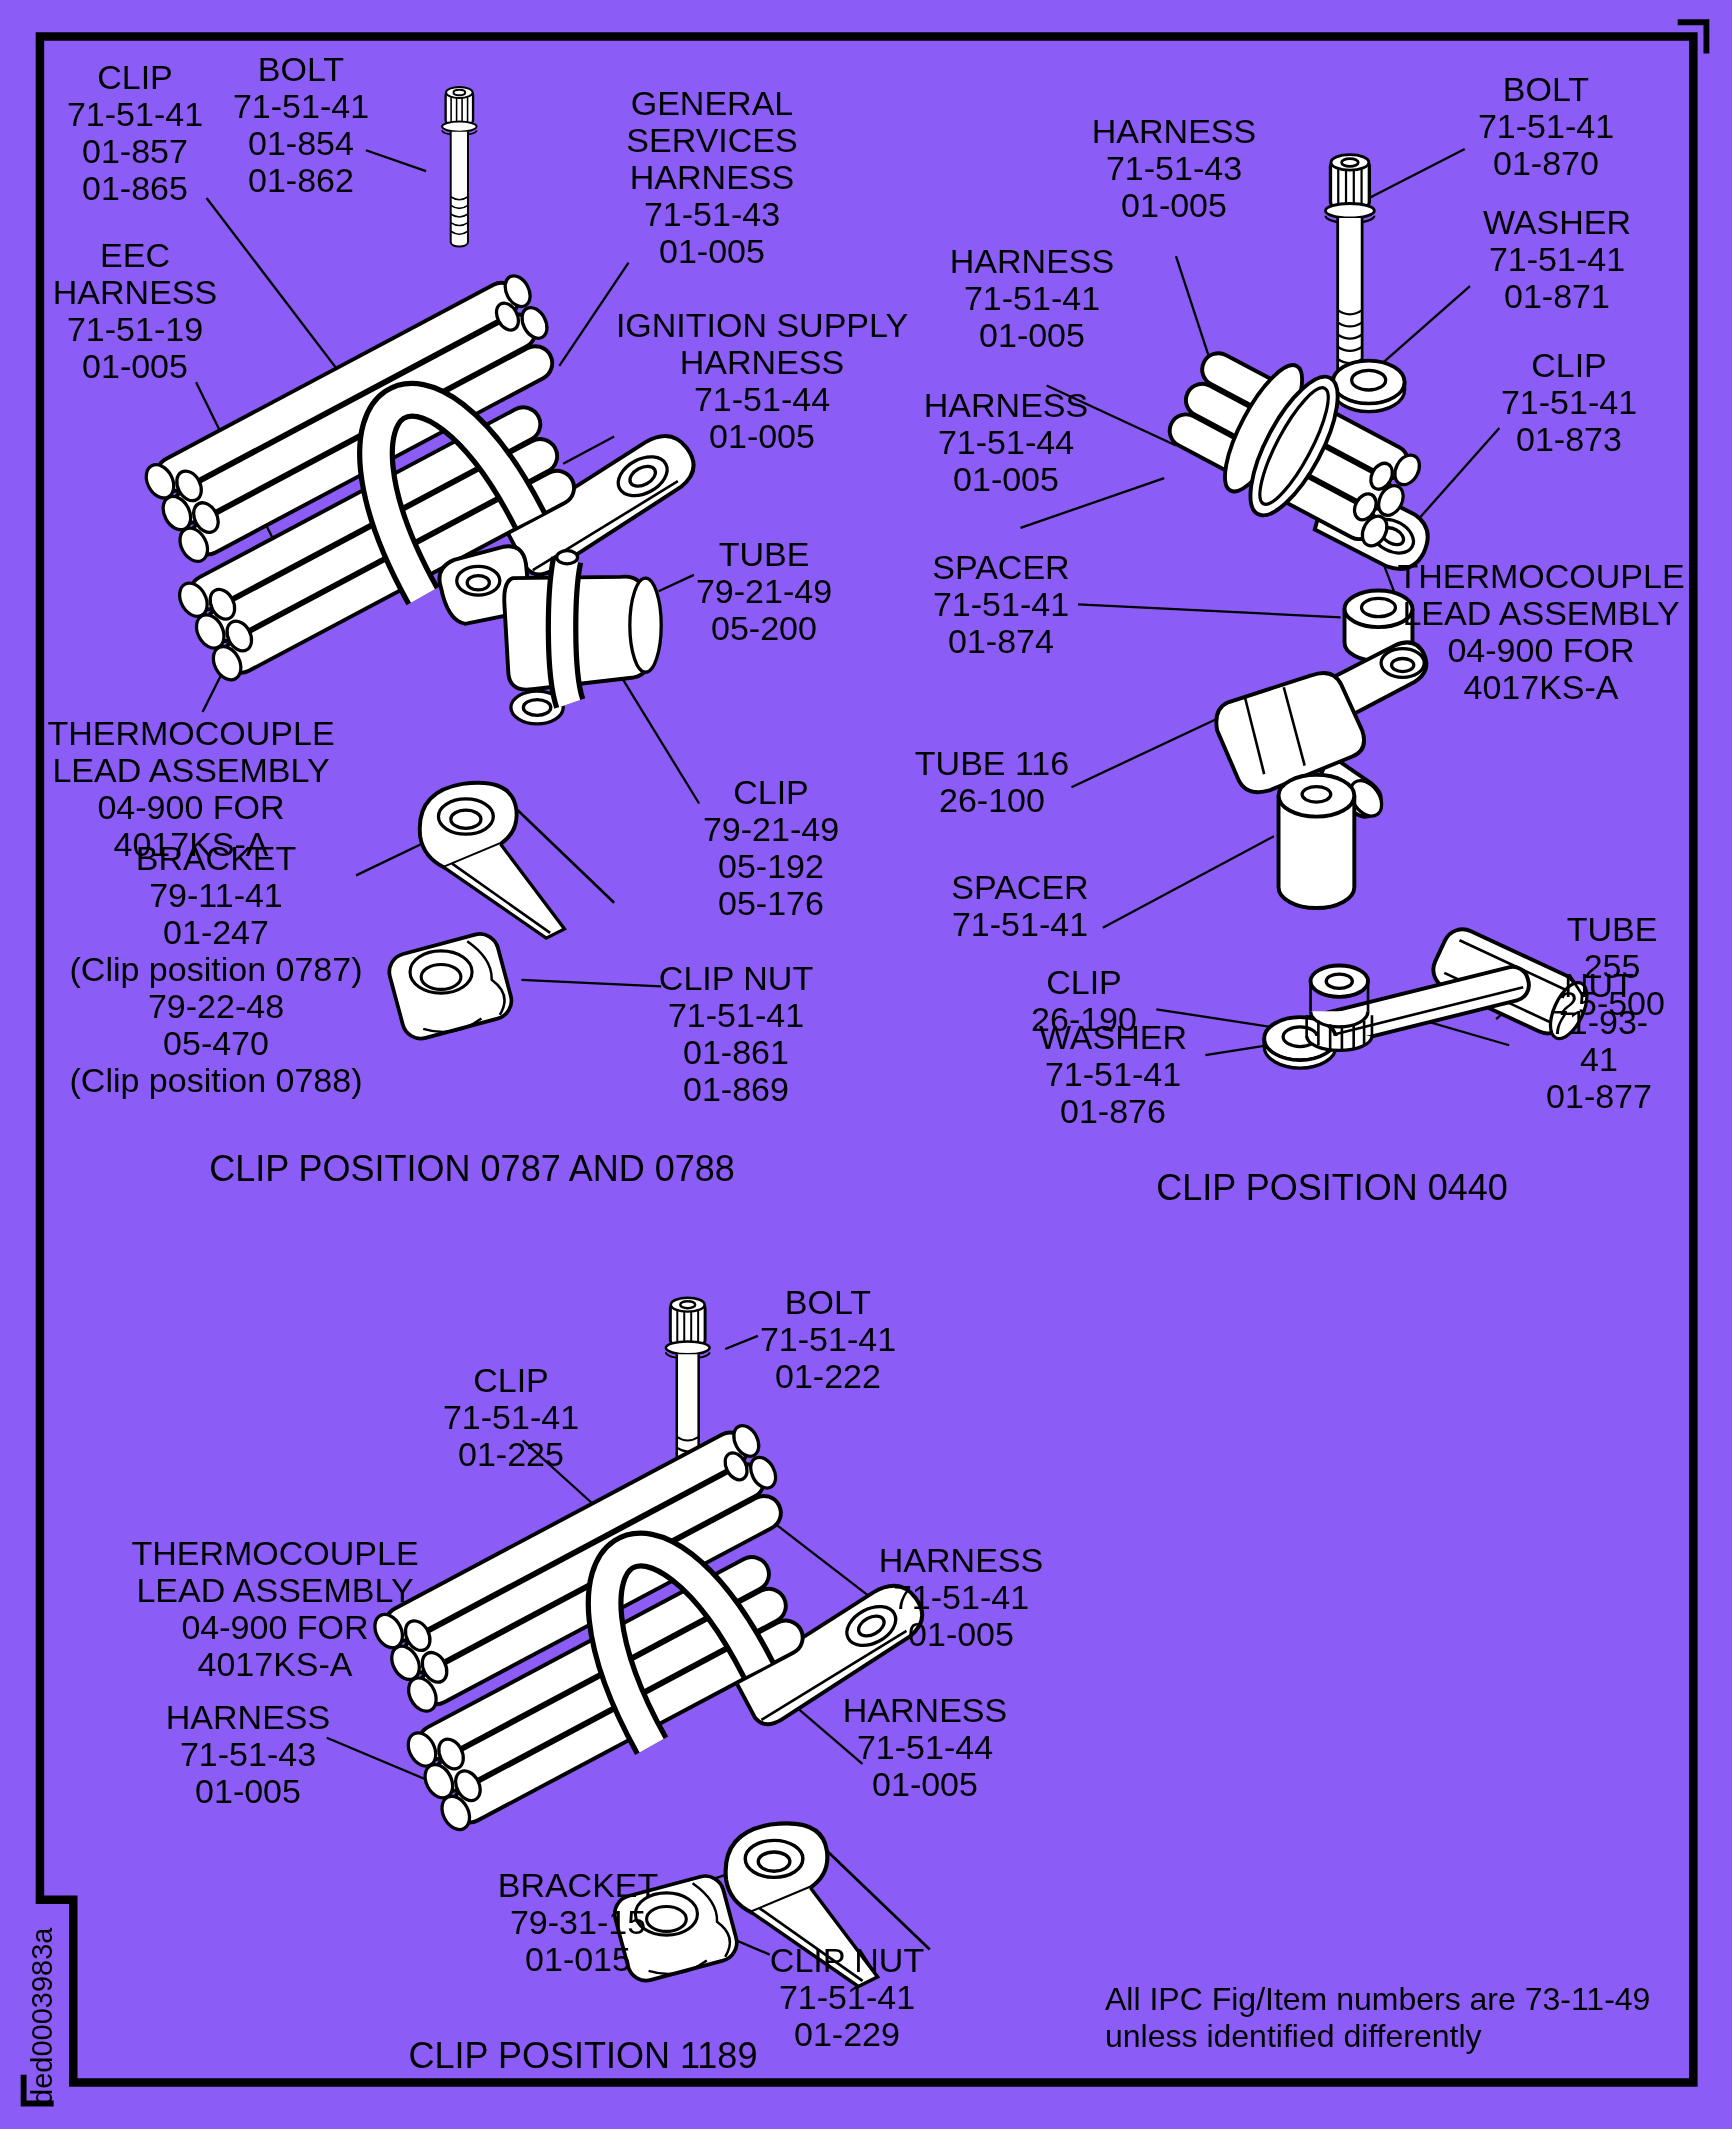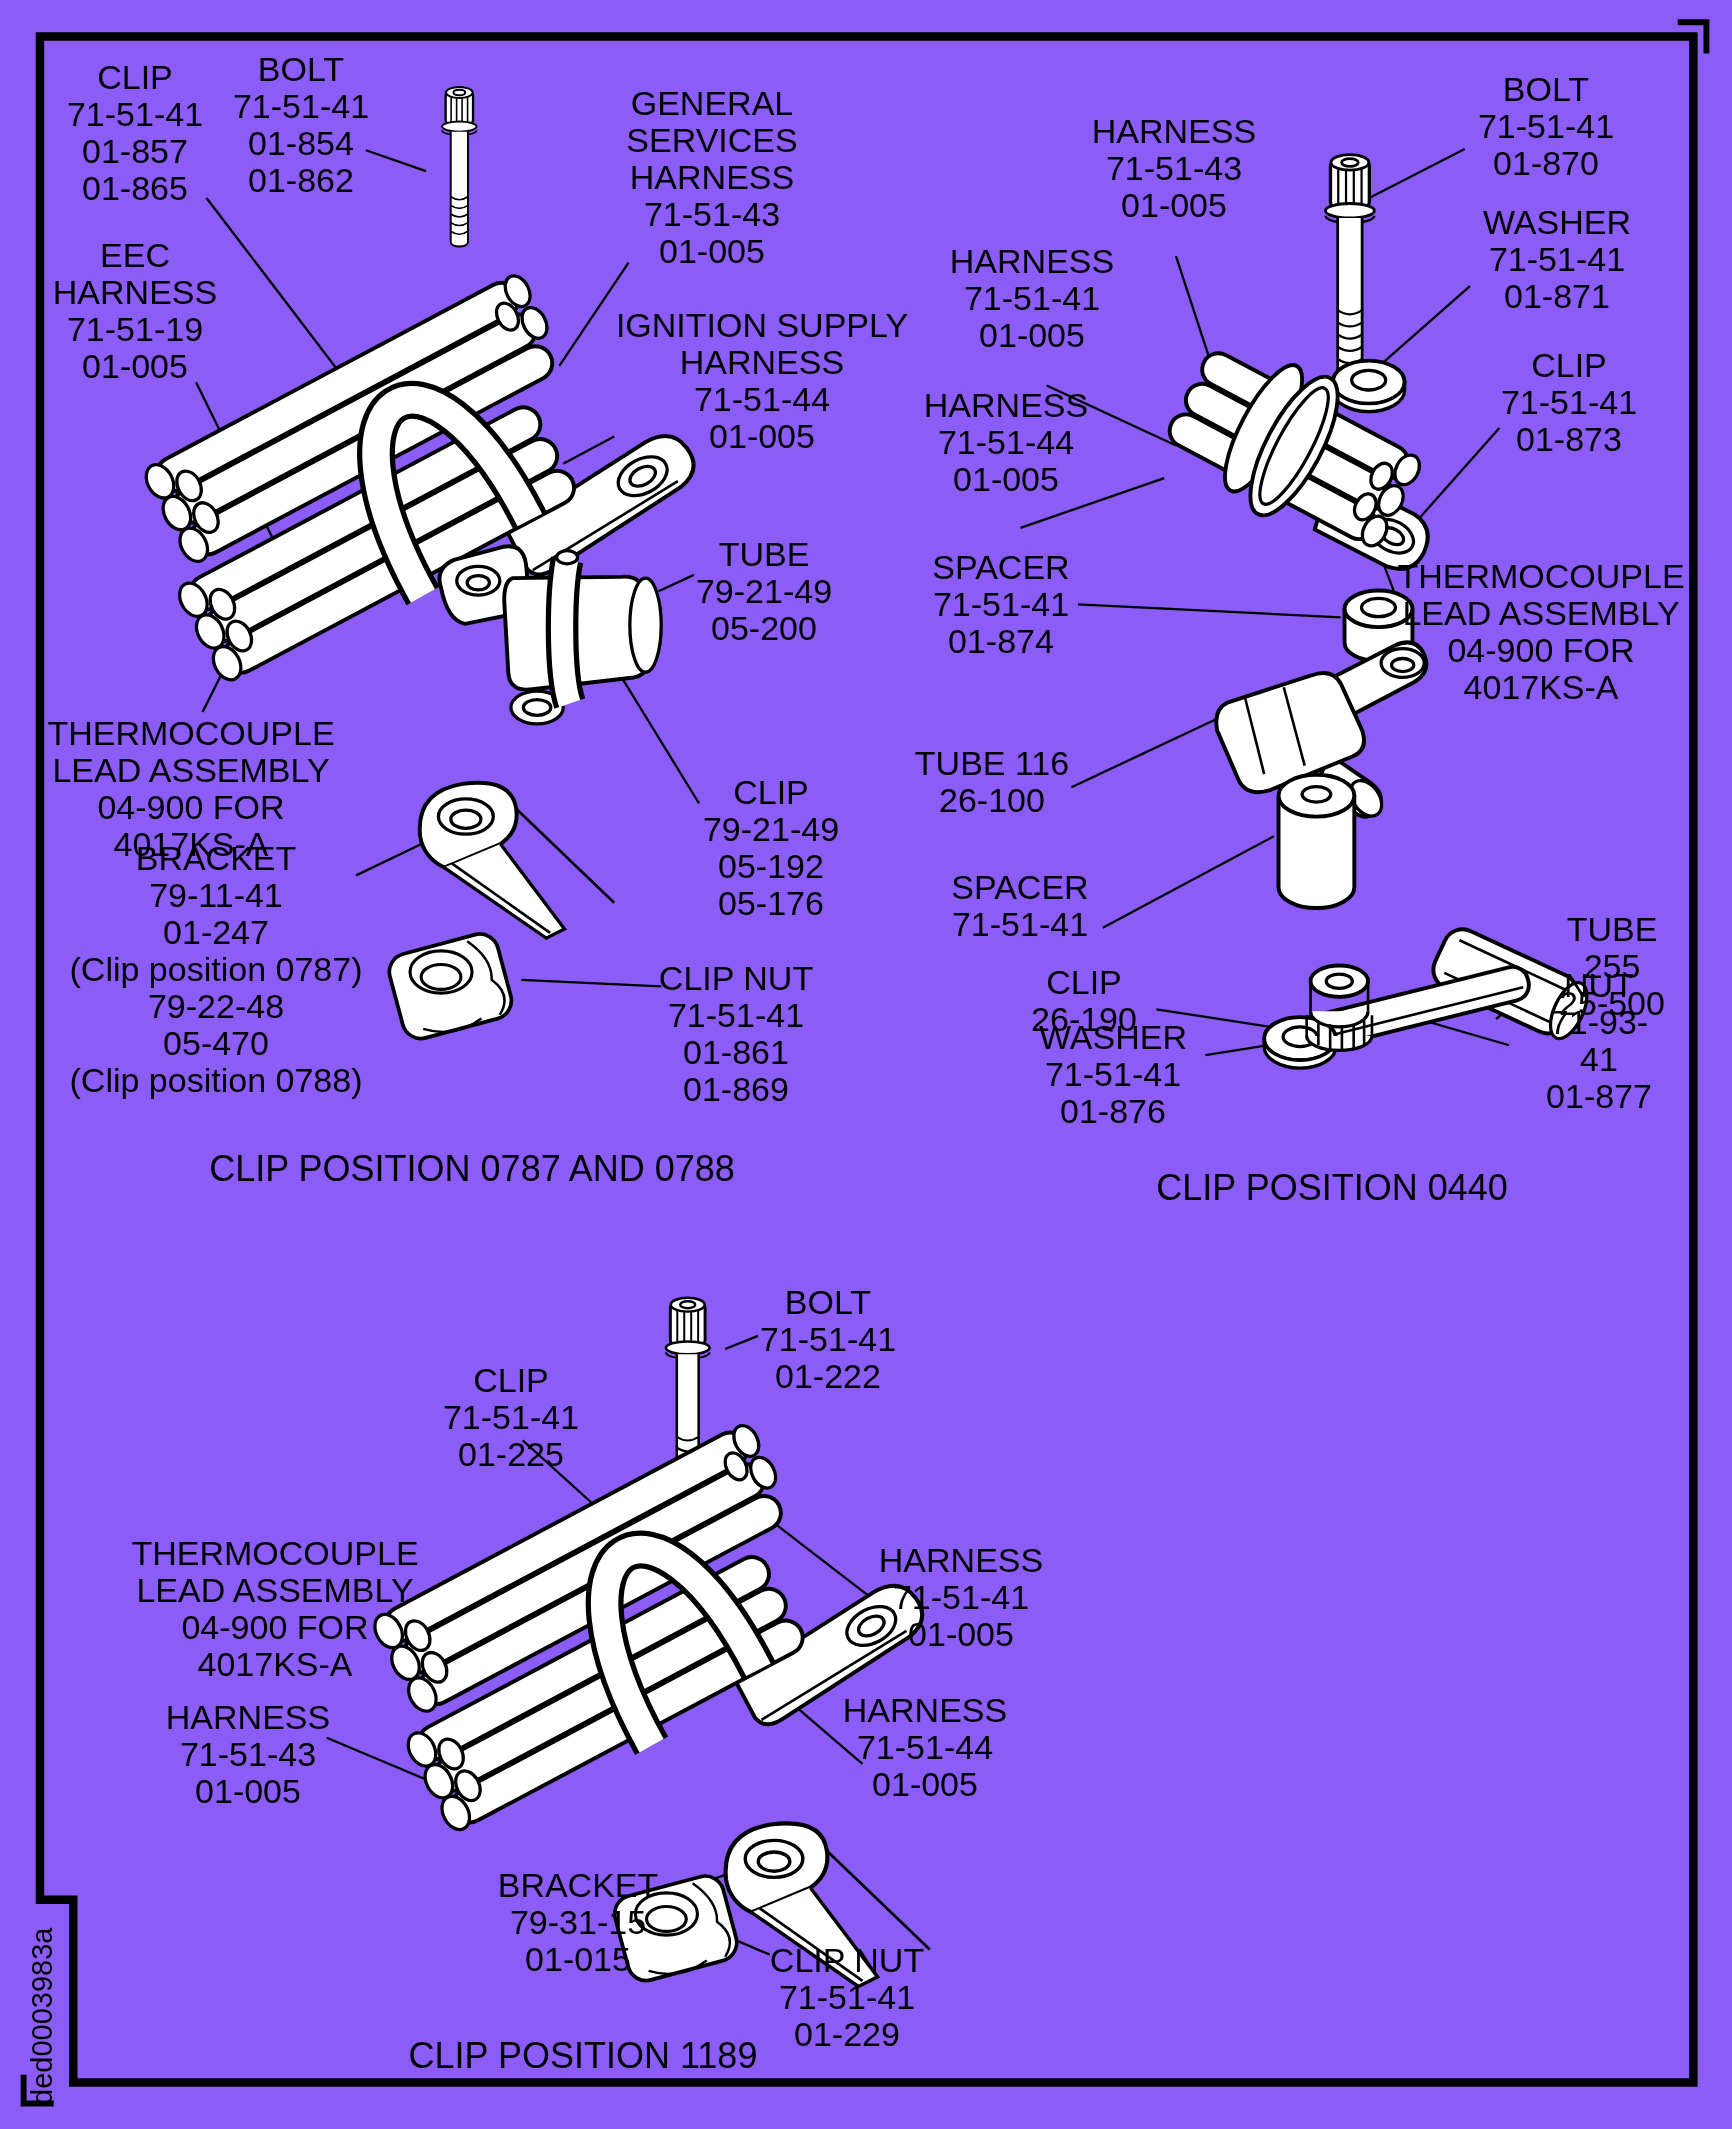--- a/index.html
+++ b/index.html
@@ -354,16 +354,18 @@
 71-51-44
 01-005</div>
   <div class="lbl" style="left:578px;top:1867px">BRACKET
 79-31-15
 01-015</div>
   <div class="lbl" style="left:847px;top:1942px">CLIP NUT
 71-51-41
 01-229</div>
   <div class="cap" style="left:583px;top:2037px">CLIP POSITION 1189</div>
 
+  <div class="note" style="left:1105px;top:1981px">All IPC Fig/Item numbers are 73-11-49
+unless identified differently</div>
   <div class="doccode" style="left:27.4px;top:2105px">ded0003983a</div>
 
 </div>
 
 
 </body></html>

